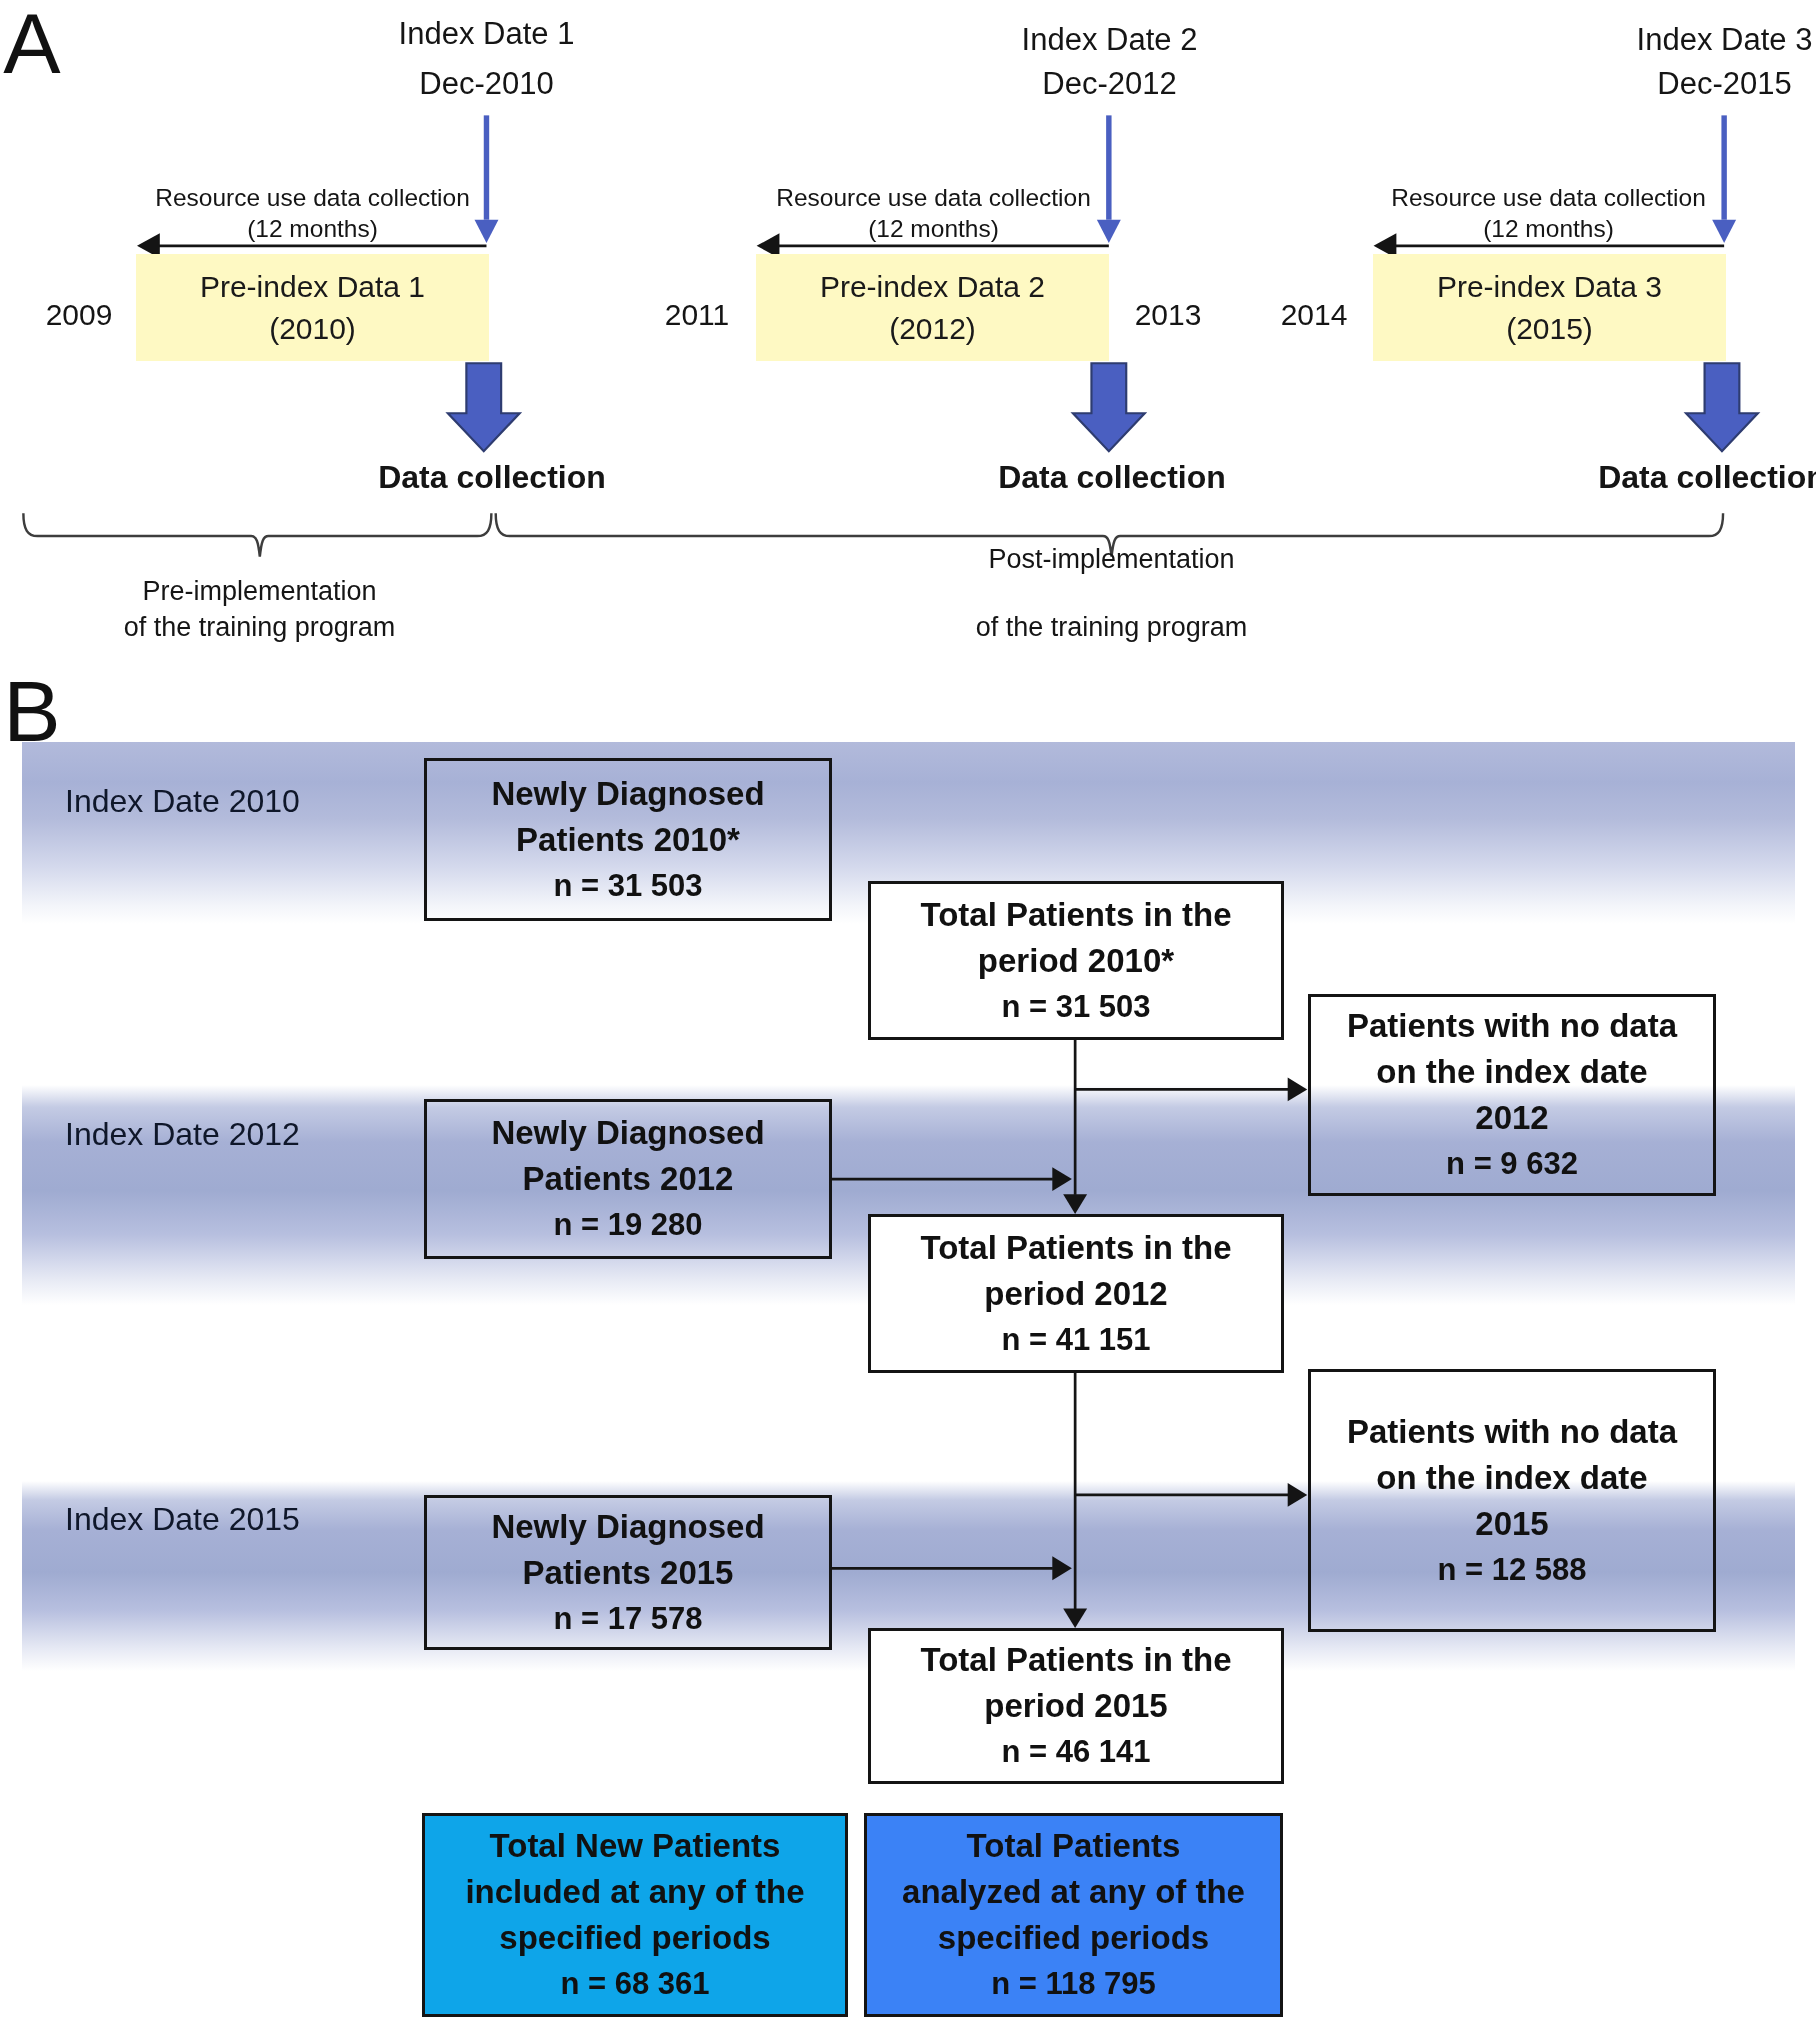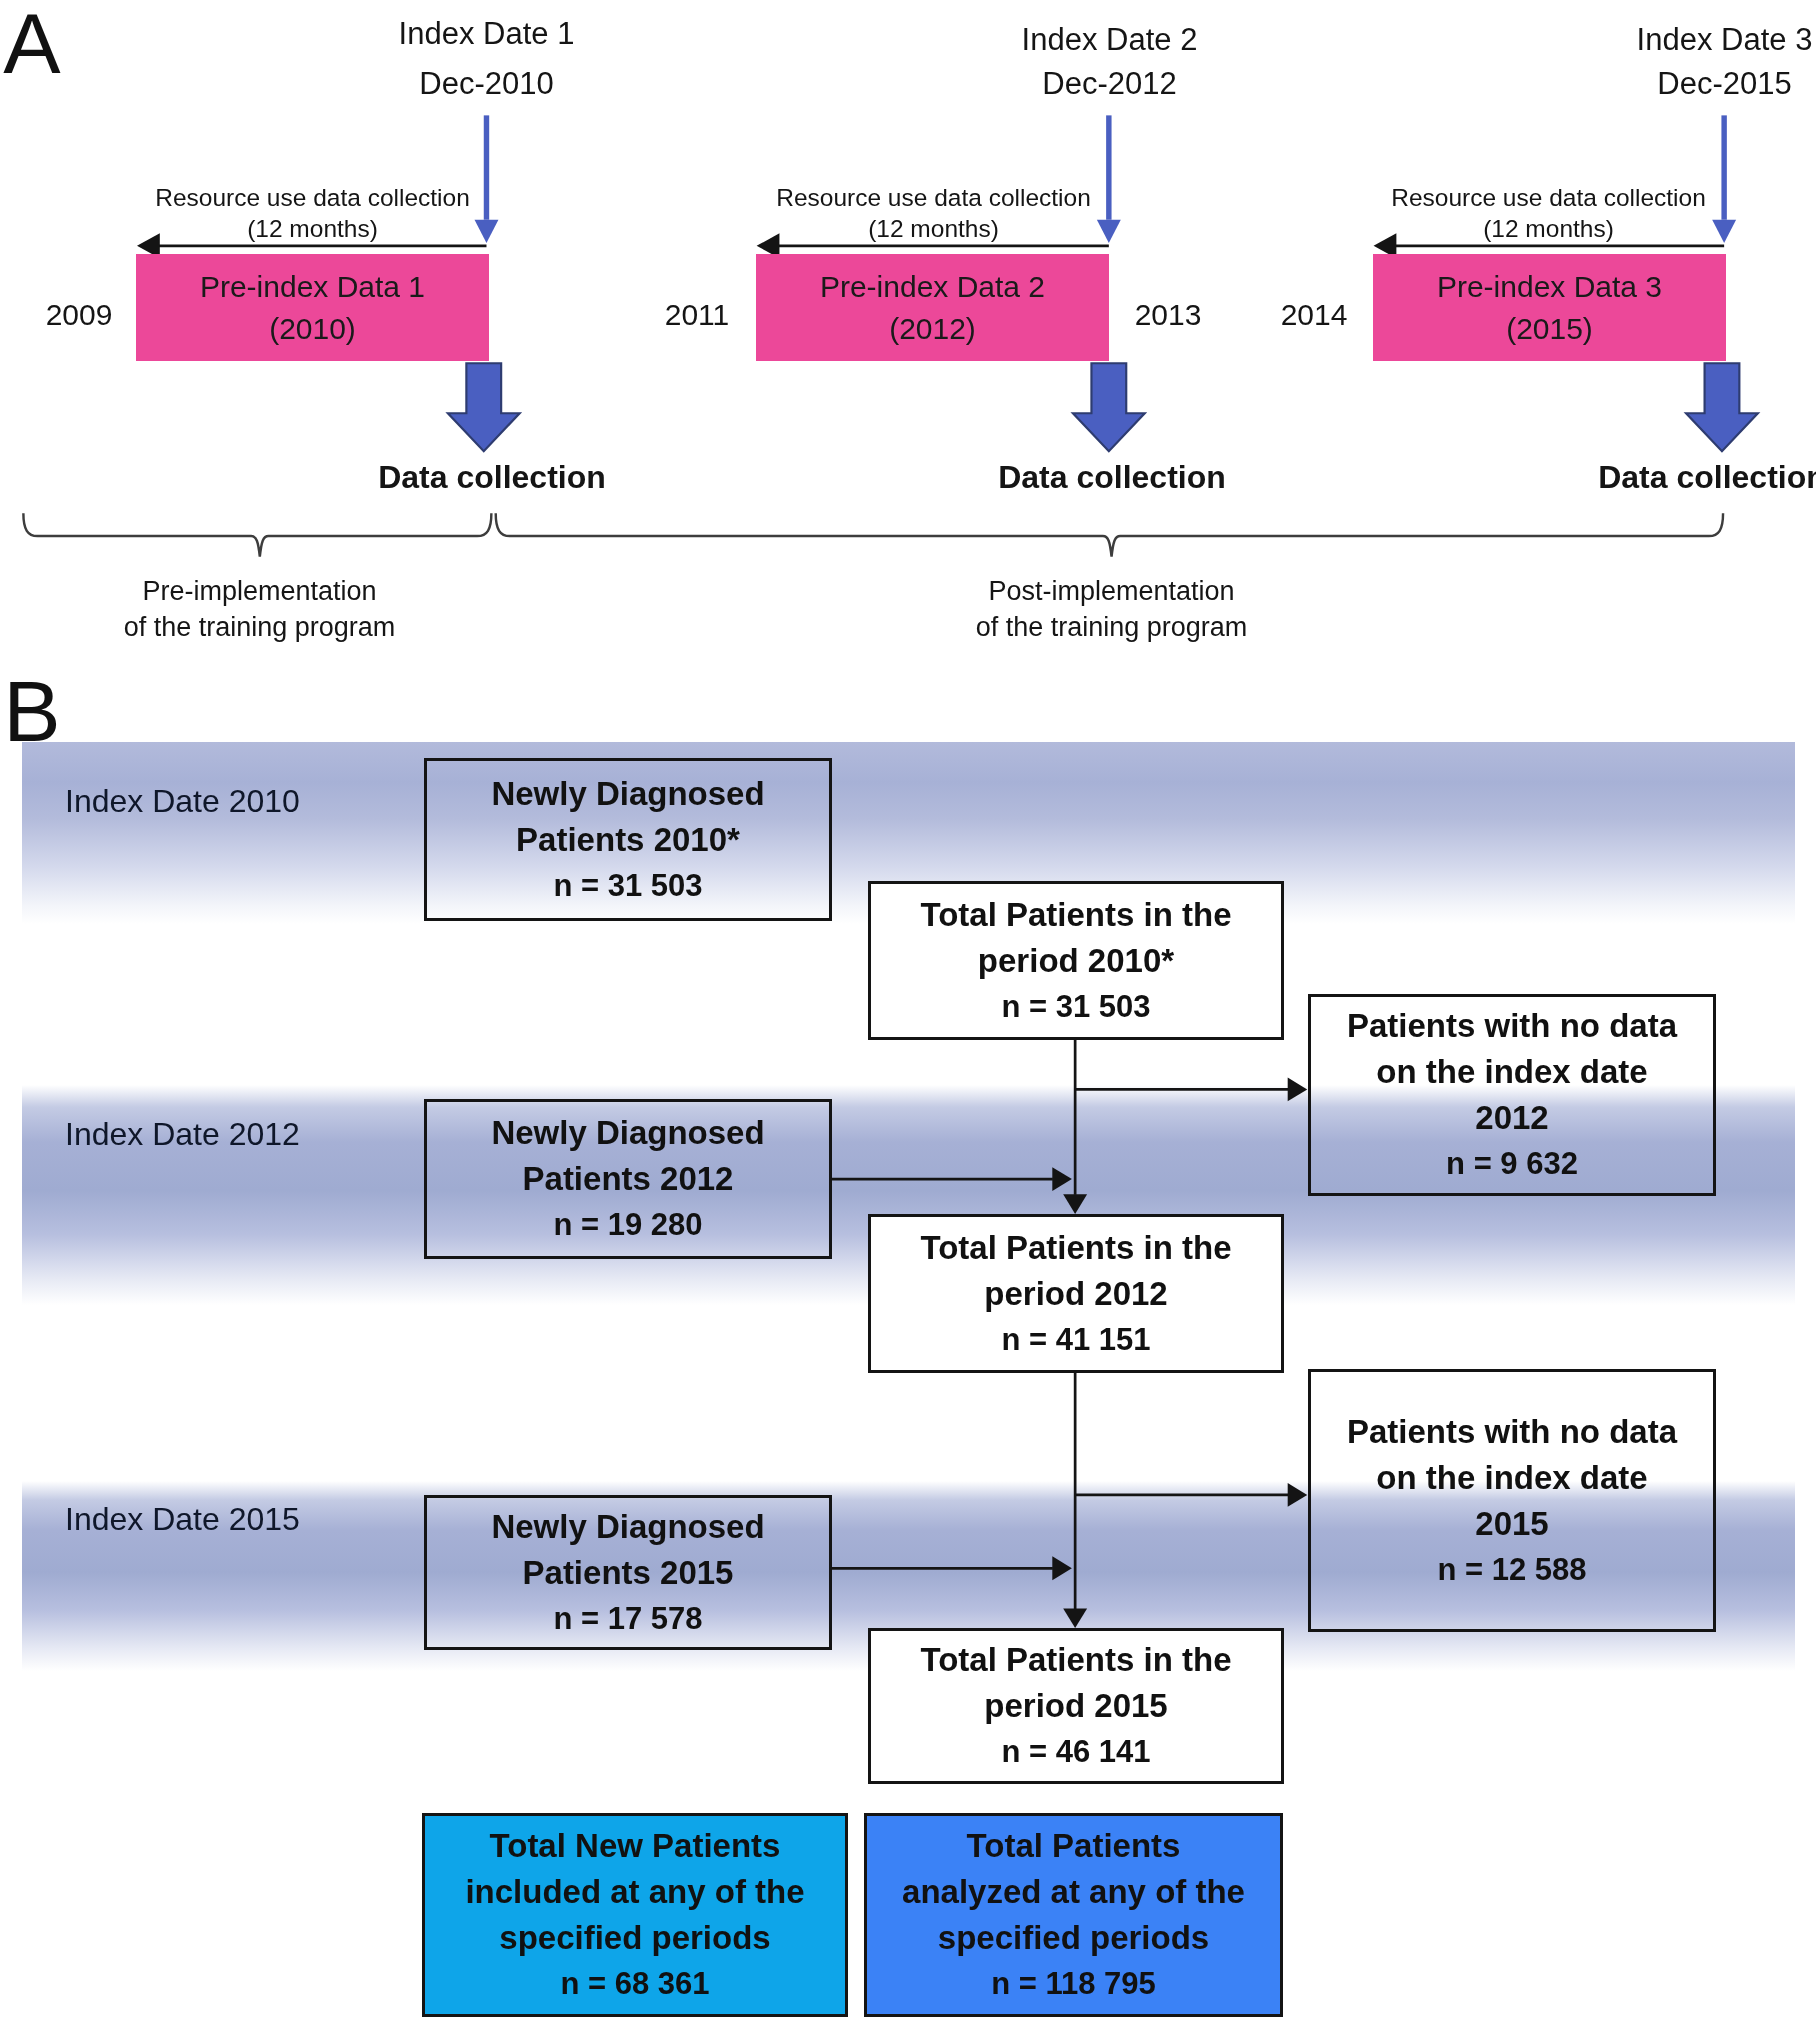--- a/index.html
+++ b/index.html
@@ -6,21 +6,21 @@
   .page{position:relative;width:1816px;height:2025px;background:#ffffff;
         font-family:"Liberation Sans","DejaVu Sans",sans-serif;color:#151515;overflow:hidden;}
   .t{position:absolute;text-align:center;color:#151515;white-space:nowrap;}
   .big-letter{position:absolute;font-size:86px;font-weight:400;color:#111;line-height:1;}
   .seg-title{font-size:31px;font-weight:500;}
   .seg-date{font-size:31px;font-weight:500;}
   .res{font-size:24.5px;font-weight:500;}
   .year{font-size:30px;font-weight:500;}
   .dc{font-size:32px;font-weight:700;text-align:center;}
   .brl{font-size:27px;font-weight:400;}
-  .greybox{position:absolute;background:#ec4899;display:flex;flex-direction:column;justify-content:center;
+  .greybox{position:absolute;background:#fef9c3;display:flex;flex-direction:column;justify-content:center;
            align-items:center;text-align:center;font-size:30px;font-weight:500;color:#1a1a1a;line-height:42px;}
   .band{position:absolute;left:22px;width:1773px;}
   .band-first{background:linear-gradient(180deg,#b2badb 0%,#a7b1d6 22%,#b3bbdb 42%,#d3d8ec 68%,#f3f5fa 90%,#ffffff 100%);}
   .band-mid{background:linear-gradient(180deg,#ffffff 0%,#c4cbe4 10%,#a6b0d5 26%,#9fabd1 48%,#b7bfdf 68%,#e6e9f4 88%,#ffffff 100%);}
   .bandlabel{position:absolute;left:65px;font-size:32px;font-weight:400;color:#0f172a;white-space:nowrap;}
   .fbox{position:absolute;border:3.3px solid #141414;box-sizing:border-box;background:transparent;
         display:flex;flex-direction:column;justify-content:center;align-items:center;text-align:center;}
   .fbox .ttl{font-size:33px;line-height:46px;font-weight:700;color:#111;}
   .fbox .nl{font-size:31px;line-height:46px;font-weight:700;color:#111;}
   svg{position:absolute;left:0;top:0;}
@@ -138,21 +138,21 @@
   <div class="t year" style="left:651px;top:298px;width:92px;">2011</div>
   <div class="t year" style="left:1122px;top:298px;width:92px;">2013</div>
   <div class="t year" style="left:1268px;top:298px;width:92px;">2014</div>
 
   <div class="t dc" style="left:329px;top:459px;width:326px;">Data collection</div>
   <div class="t dc" style="left:949px;top:459px;width:326px;">Data collection</div>
   <div class="t dc" style="left:1549px;top:459px;width:326px;">Data collection</div>
 
   <div class="t brl" style="left:15px;top:576px;width:489px;">Pre-implementation</div>
   <div class="t brl" style="left:15px;top:612px;width:489px;">of the training program</div>
-  <div class="t brl" style="left:867px;top:576px;width:489px;">Post-implementation</div>
+  <div class="t brl" style="left:867px;top:544px;width:489px;">Post-implementation</div>
   <div class="t brl" style="left:867px;top:612px;width:489px;">of the training program</div>
 
   <div class="big-letter" style="left:3.3px;top:668px;">B</div>
 
   <div class="bandlabel" style="top:783px;">Index Date 2010</div>
   <div class="bandlabel" style="top:1116px;">Index Date 2012</div>
   <div class="bandlabel" style="top:1501px;">Index Date 2015</div>
 
   <div class="fbox" style="left:424px;top:758px;width:408px;height:163px;">
     <span class="ttl">Newly Diagnosed</span>

